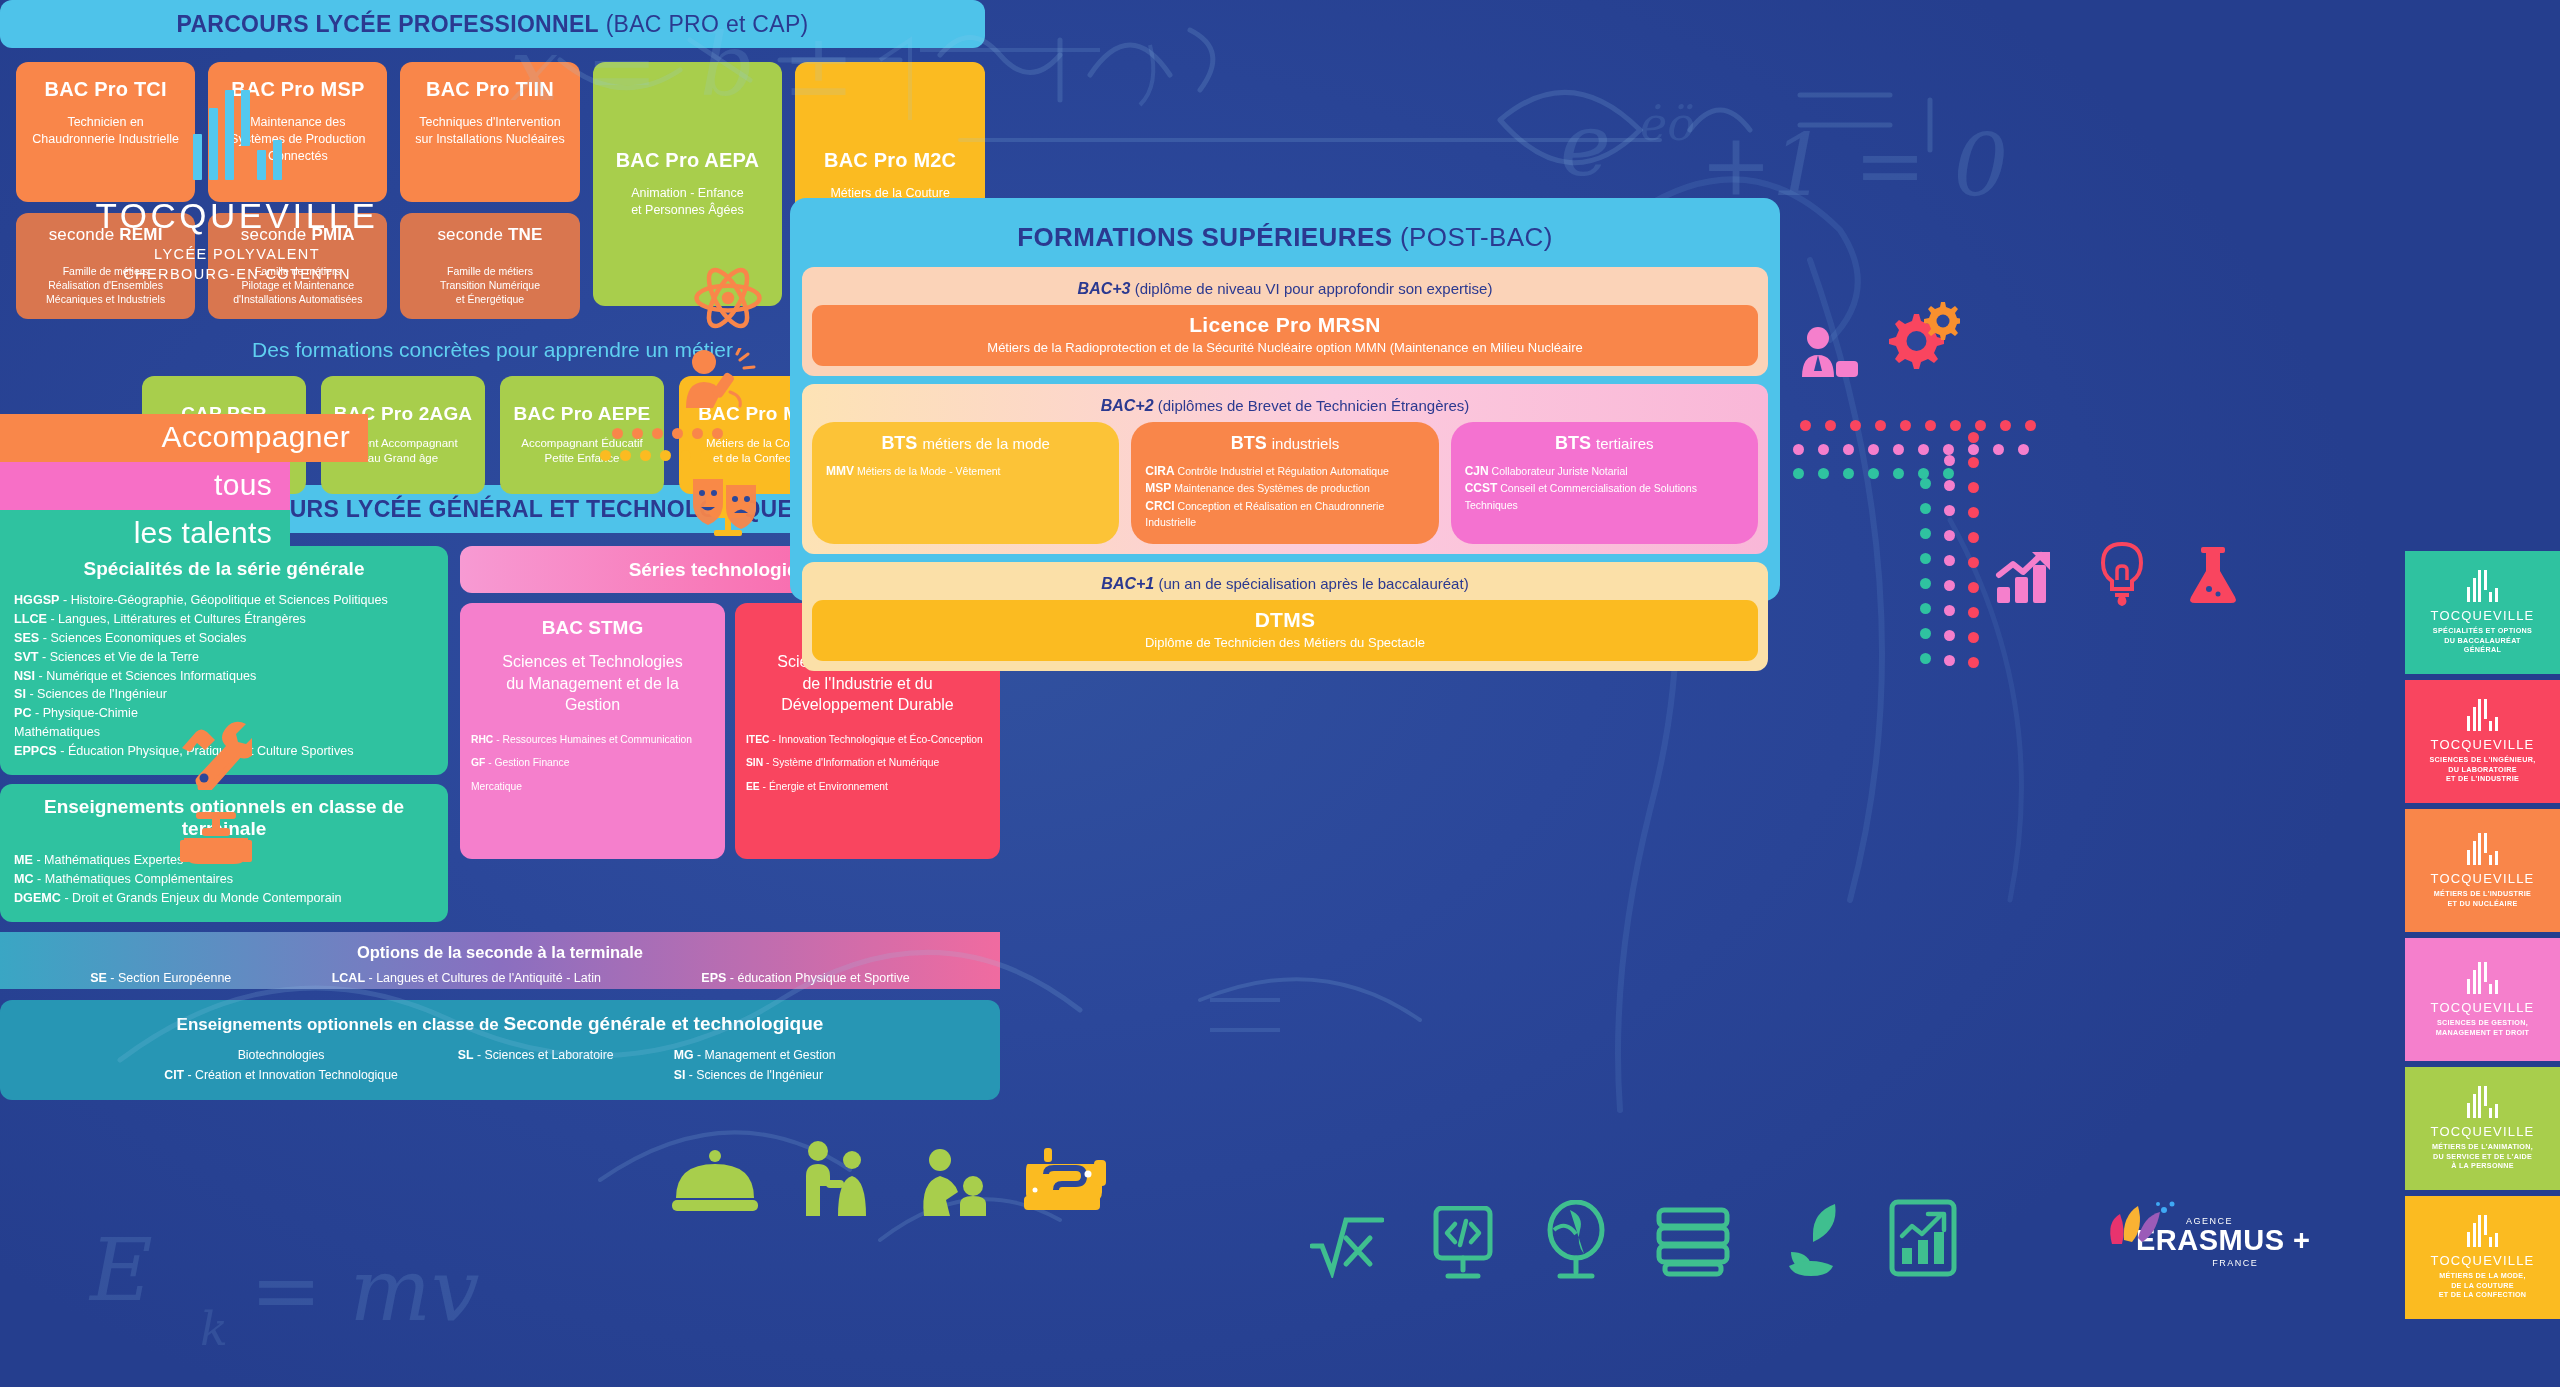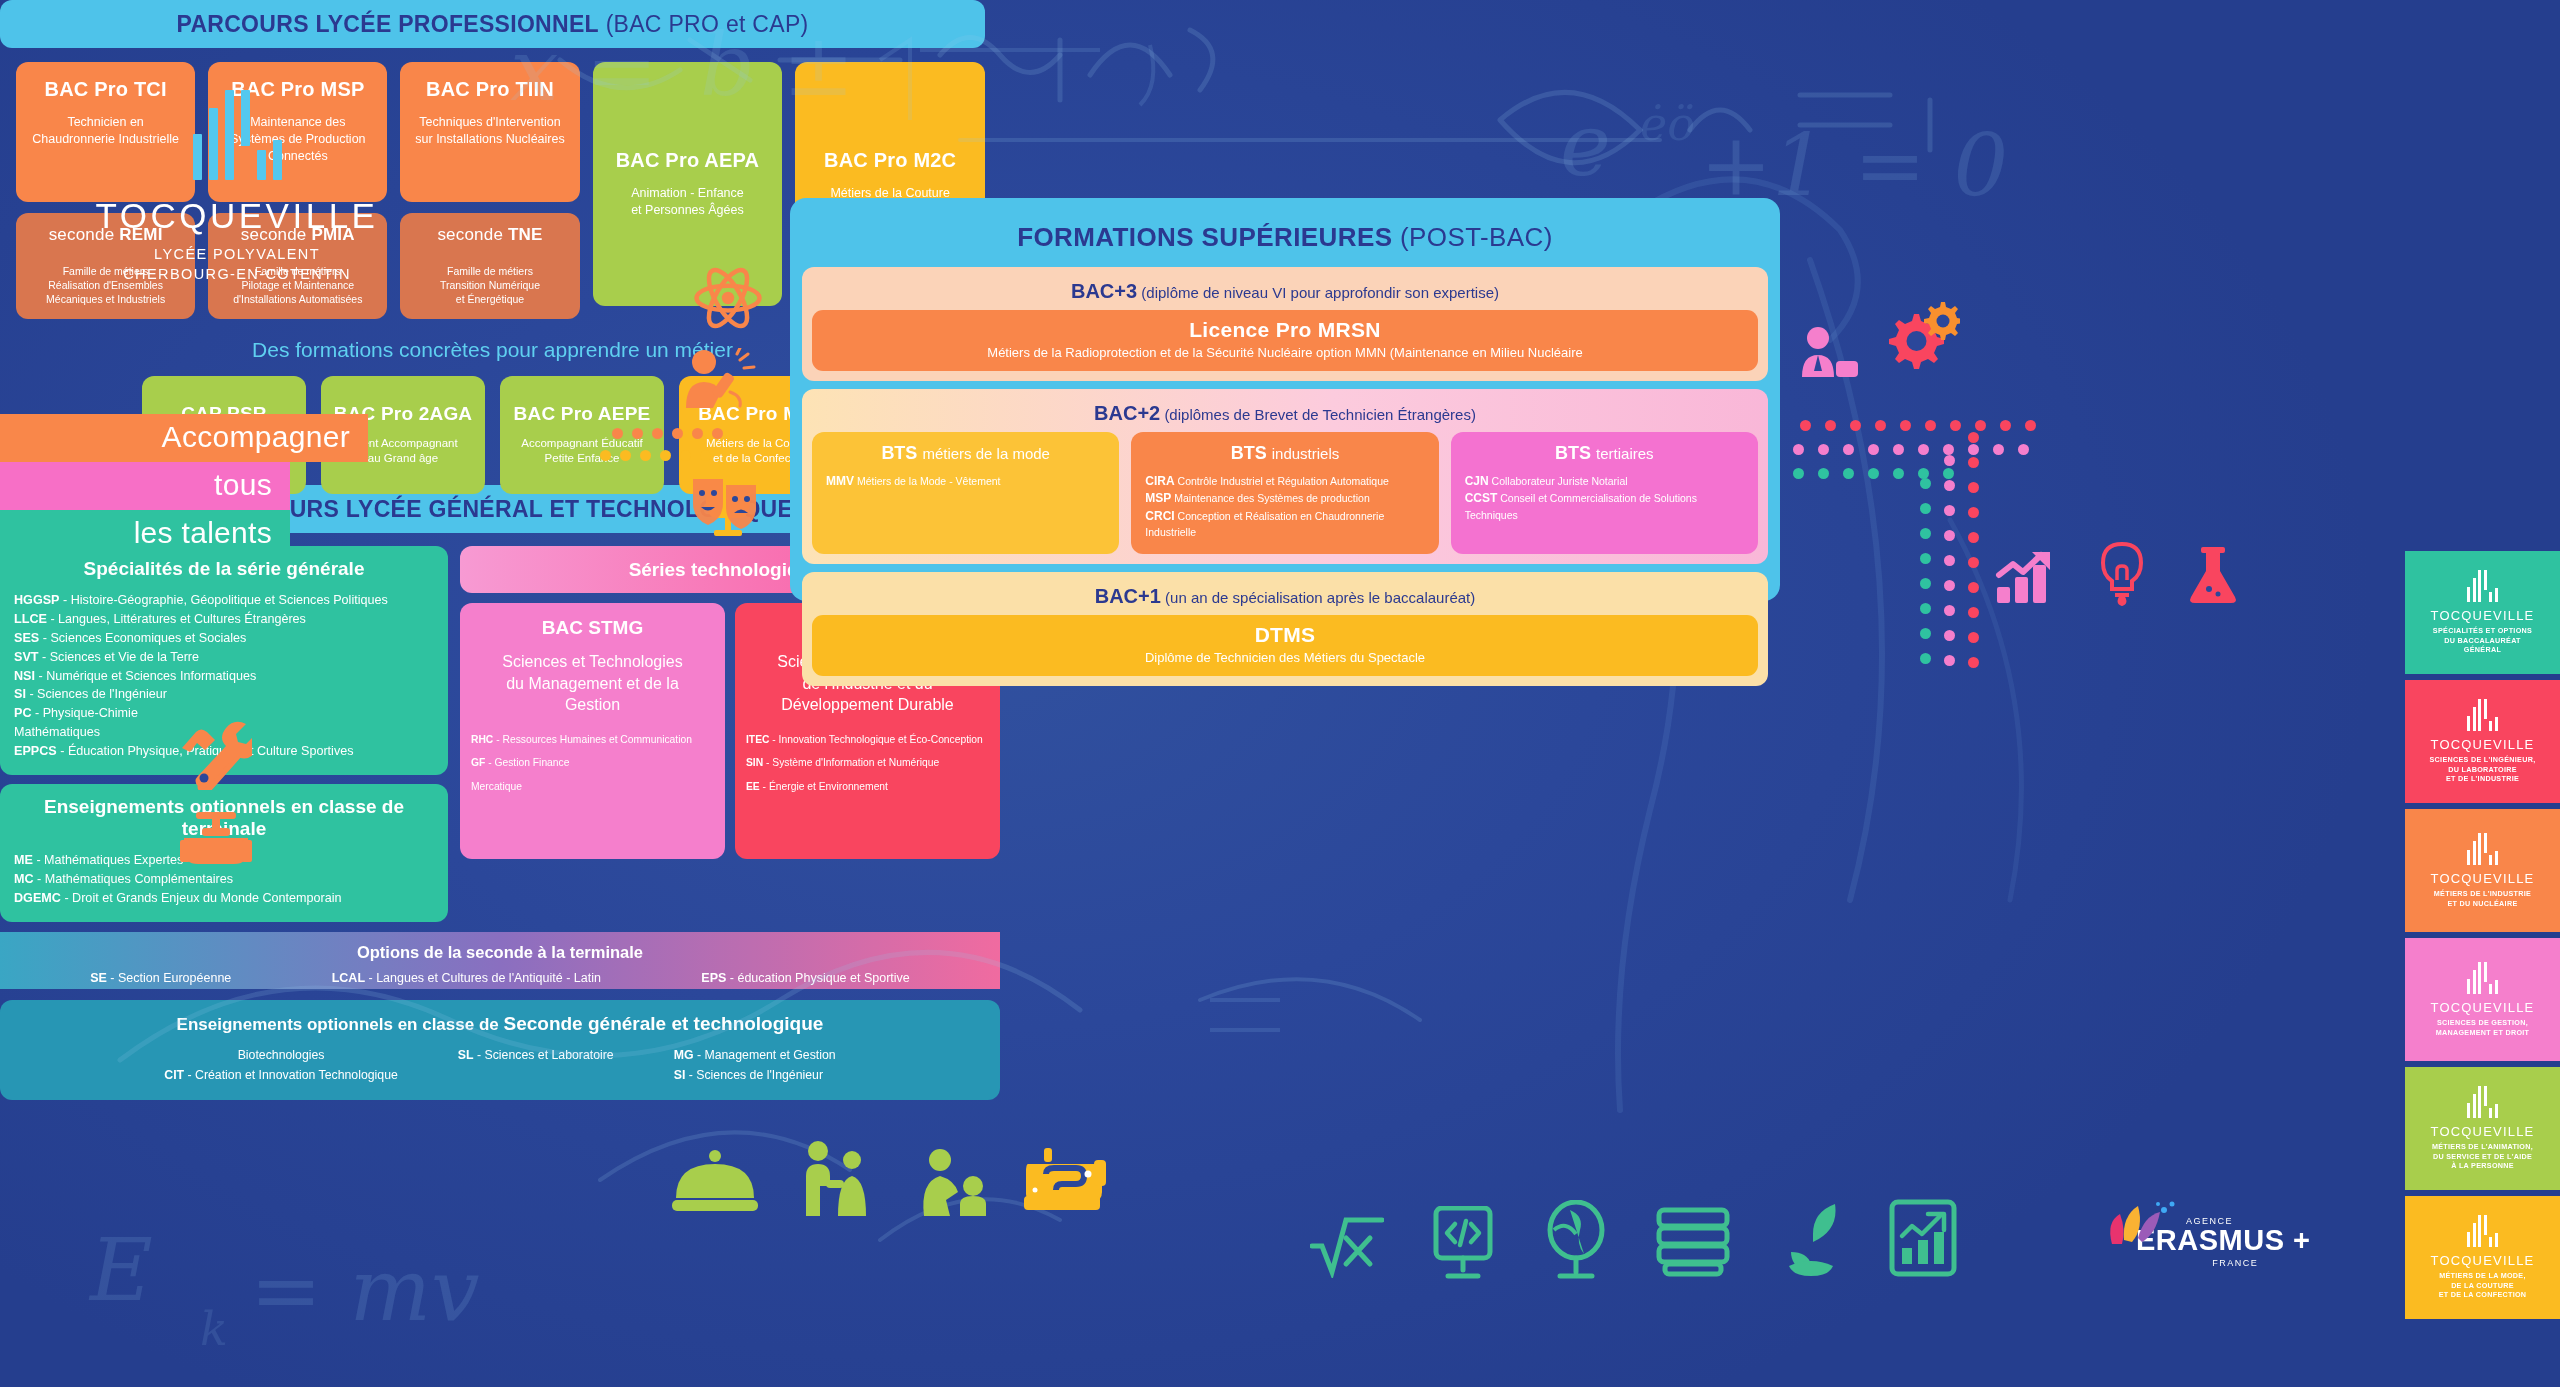--- a/index.html
+++ b/index.html
@@ -36,35 +36,35 @@
   
   .panel { position: absolute; border-radius: 16px; }
 
   
   #sup-panel { left: 790px; top: 198px; width: 990px; height: 403px; background:#4ec3ea; padding: 12px; }
   .panel-title { text-align:center; color:#2b3990; font-size: 26px; font-weight: 700; letter-spacing:.4px; padding: 12px 0 14px; }
   .panel-title .light { font-weight: 400; color:#2b3990; }
 
   .band { border-radius: 12px; padding: 8px 10px 10px; margin-bottom: 8px; }
   .band-label { text-align:center; font-size: 15px; color:#2b3990; padding: 5px 0 7px; }
-  .band-label b { font-weight: 700; font-size: 20px; }
+  .band-label b { font-weight: 700; font-size: 16px; font-style: italic; }
   .band-label span { font-weight: 400; }
 
   #band3 { background:#fbd3b8; }
   #band2 { background: linear-gradient(90deg,#fde3b5 0%, #fccbdd 55%, #f9b7d8 100%); }
   #band1 { background:#fbe0a8; }
 
   .bigcard { border-radius: 11px; color:#fff; text-align:center; padding: 8px 10px 11px; }
   .bigcard .t { font-size: 21px; font-weight: 700; letter-spacing:.3px; }
   .bigcard .s { font-size: 13px; font-weight: 400; margin-top: 3px; }
   #licence { background:#f9864a; }
   #dtms { background:#fbbb21; }
 
   .bts-row { display:flex; gap: 12px; }
-  .bts-card { flex:1; border-radius: 12px; padding: 11px 14px 14px; min-height: 92px; }
+  .bts-card { flex:1; border-radius: 22px; padding: 11px 14px 14px; min-height: 92px; }
   .bts-card .hd { text-align:center; color:#fff; font-size: 18px; margin-bottom: 9px; }
   .bts-card .hd b { font-weight:700; }
   .bts-card .hd span { font-weight:400; font-size: 15px; }
   .bts-card li { list-style:none; color:#fff; font-size: 10.5px; line-height: 1.45; }
   .bts-card li b { font-weight: 700; font-size: 12px; }
   #bts-mode { background:#fcc337; }
   #bts-ind { background:#f9864a; }
   #bts-ter { background:#f472d0; }
 
   

